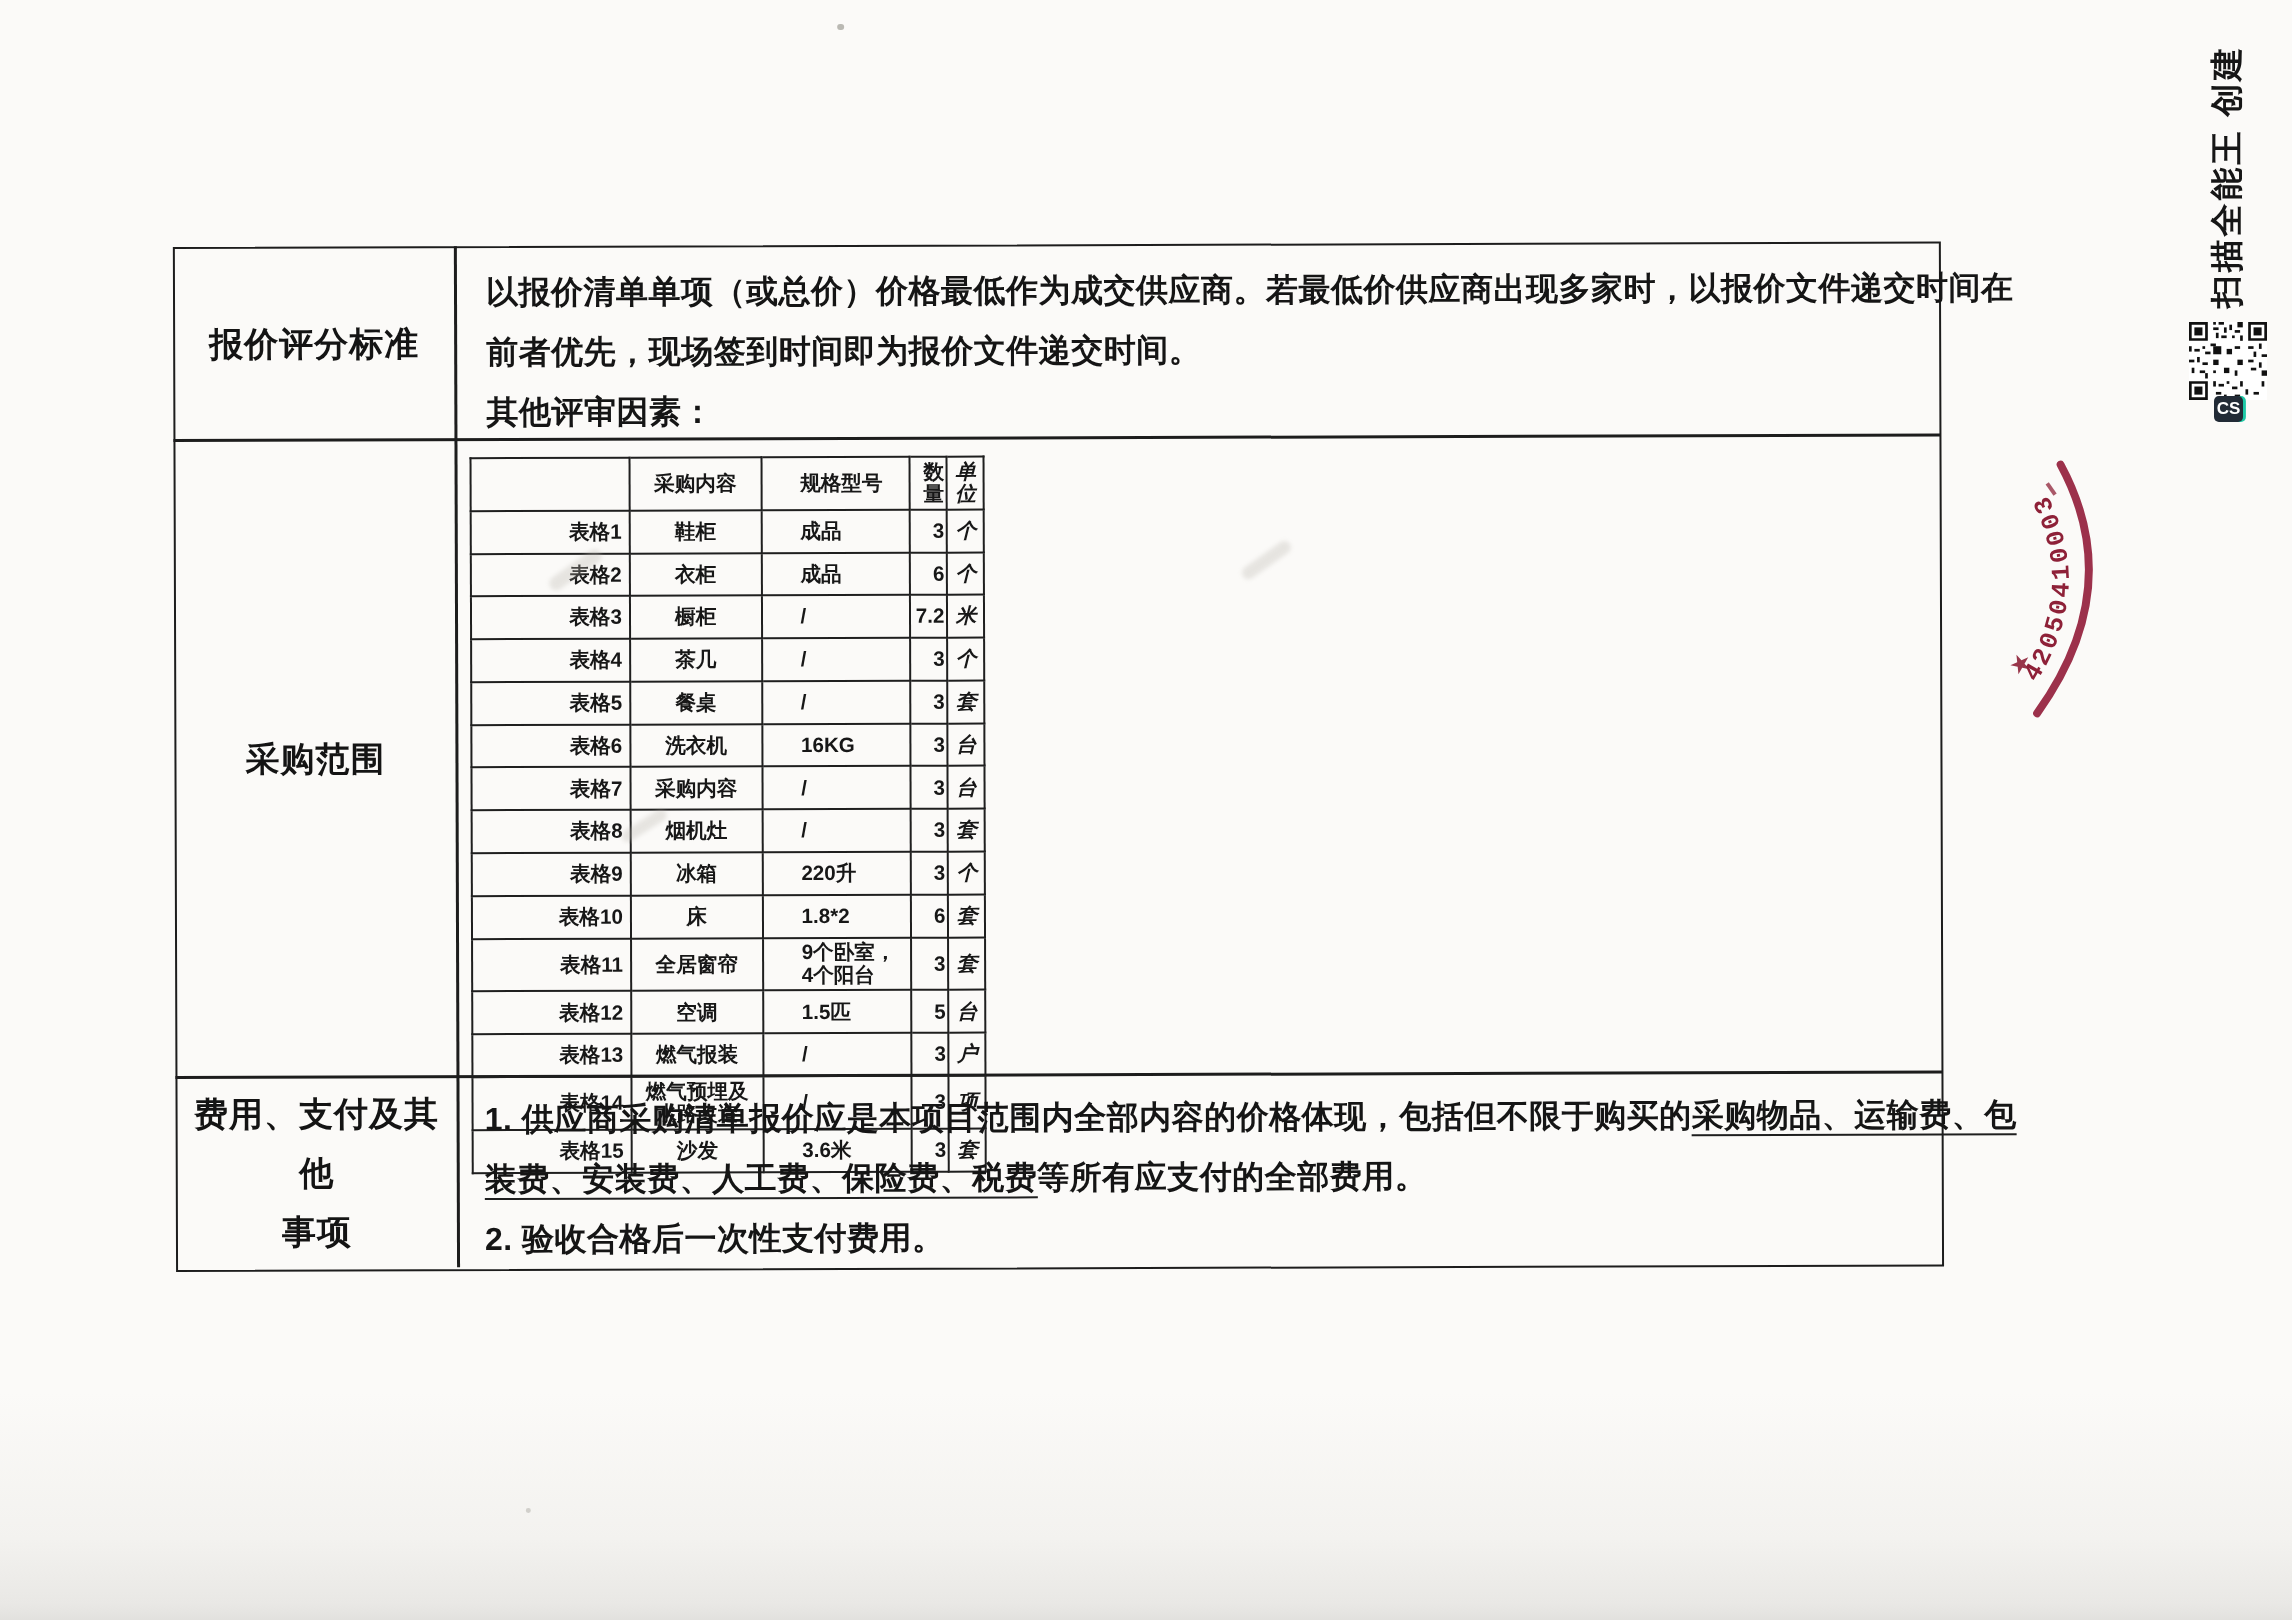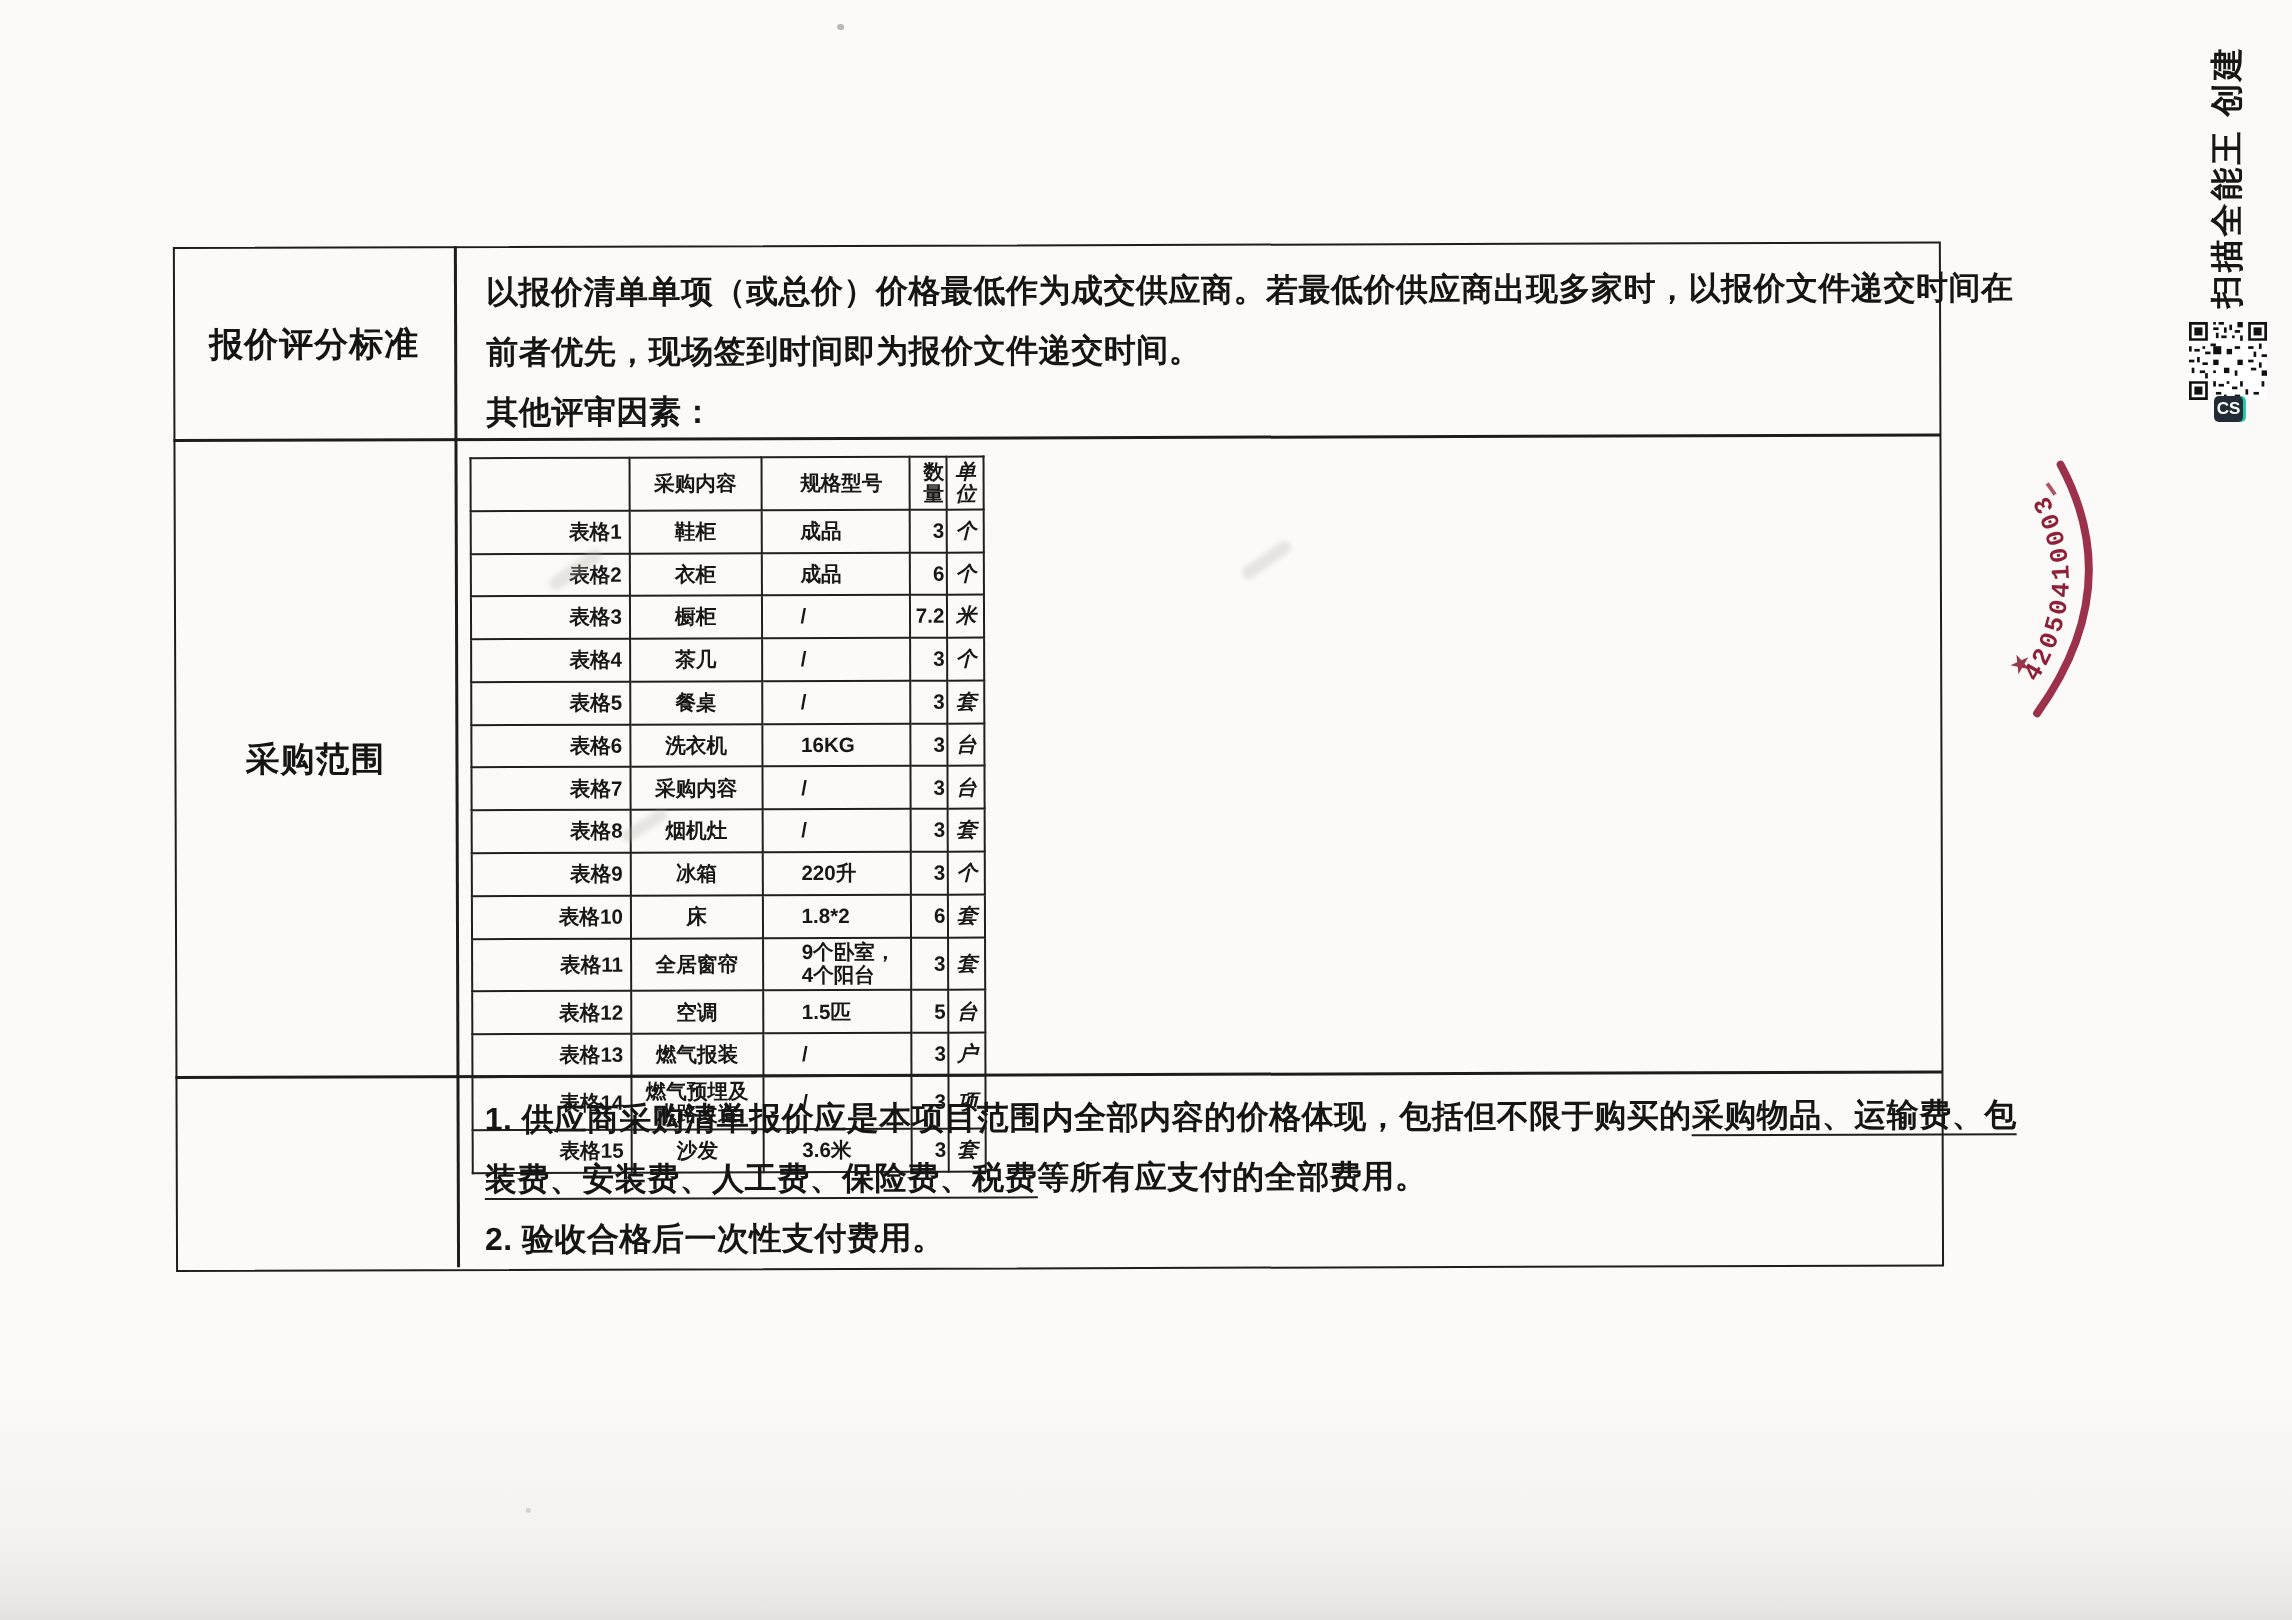--- a/index.html
+++ b/index.html
@@ -202,20 +202,24 @@
           <tr>
             <td class="c0">表格15</td>
             <td class="c1">沙发</td>
             <td class="c2">3.6米</td>
             <td class="c3">3</td>
             <td class="c4">套</td>
           </tr>
         </tbody>
     </table>
 
+    <div class="rowlabel" id="label-3">
+      <div class="lbl-line">费用、支付及其他</div>
+      <div class="lbl-line">事项</div>
+    </div>
     <div class="cell-text" id="content-3">
       <div class="tline"><span>1. 供应商采购清单报价应是本项目范围内全部内容的价格体现，包括但不限于购买的</span><span class="uline">采购物品、运输费、包</span></div>
       <div class="tline"><span class="uline">装费、安装费、人工费、保险费、税费</span><span>等所有应支付的全部费用。</span></div>
       <div class="tline">2. 验收合格后一次性支付费用。</div>
     </div>
 
     <div class="smudge" style="left:544px; top:564px; width:61px; height:13.7px; transform:rotate(-35deg);"></div>
     <div class="smudge" style="left:1237px; top:557px; width:57px; height:12.7px; transform:rotate(-35deg);"></div>
     <div class="smudge" style="left:617px; top:821px; width:51px; height:11.8px; transform:rotate(-32deg);"></div>
     <div class="speck" style="left:838px; top:25.5px; width:6.9px; height:6.9px;"></div>

